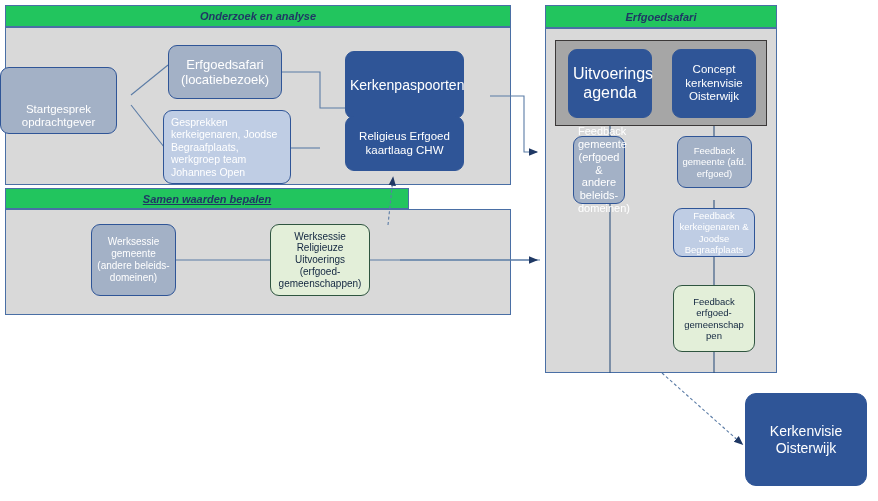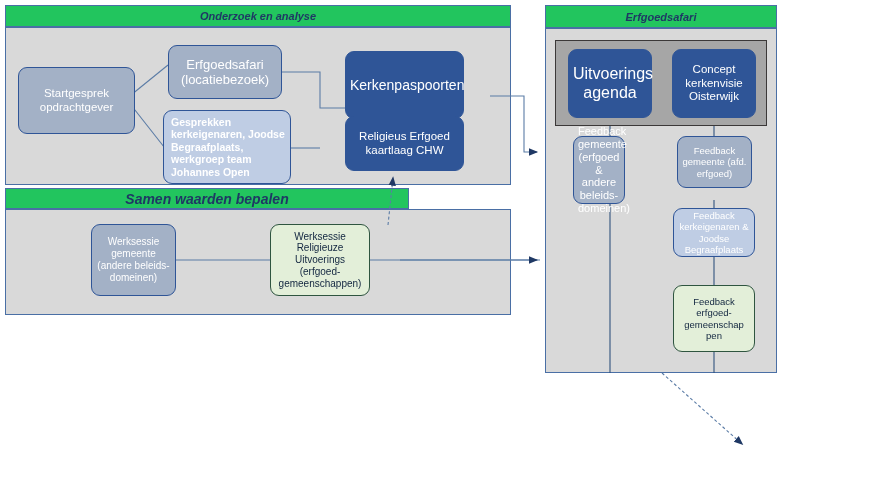--- a/index.html
+++ b/index.html
@@ -54,21 +54,21 @@
 </head>
 <body>
 
 <div id="canvas">
 
   <div class="panel-header" style="left:5px;top:5px;width:506px;height:22px;font-size:11px;">
     <span>Onderzoek en analyse</span>
   </div>
   <div class="panel" style="left:5px;top:27px;width:506px;height:158px;"></div>
 
-  <div class="panel-header" style="left:5px;top:188px;width:404px;height:21px;font-size:14px;">
+  <div class="panel-header" style="left:5px;top:188px;width:404px;height:21px;font-size:11px;text-decoration:underline;">
     <span>Samen waarden bepalen</span>
   </div>
   <div class="panel" style="left:5px;top:209px;width:506px;height:106px;"></div>
 
   <div class="panel-header" style="left:545px;top:5px;width:232px;height:23px;font-size:11px;">
     <span>Erfgoedsafari</span>
   </div>
   <div class="panel" style="left:545px;top:28px;width:232px;height:345px;"></div>
   <div class="innerbox" style="left:555px;top:40px;width:212px;height:86px;"></div>
 
@@ -106,30 +106,30 @@
     <g stroke="#31527d" stroke-width="1.1" fill="none">
       <path d="M610,126 L610,136"></path>
       <path d="M714,126 L714,136"></path>
       <path d="M610,203 L610,373"></path>
       <path d="M714,200 L714,208"></path>
       <path d="M714,257 L714,285"></path>
       <path d="M714,352 L714,373"></path>
     </g>
   </svg>
 
-  <div class="node fill-greyblue" style="left:18px;top:67px;width:117px;height:67px;font-size:11.5px;">
+  <div class="node fill-greyblue" style="left:0;top:67px;width:117px;height:67px;font-size:11.5px;align-items:flex-end;">
     <span>Startgesprek opdrachtgever</span>
   </div>
 
   <div class="node fill-greyblue" style="left:168px;top:45px;width:114px;height:54px;font-size:13px;">
     <span>Erfgoedsafari (locatiebezoek)</span>
   </div>
 
   <div class="node fill-lightblue" style="left:163px;top:110px;width:128px;height:74px;font-size:10.5px;text-align:left;justify-content:flex-start;padding-left:7px;">
-    <span style="text-align:left;font-weight:bold;">Gesprekken kerkeigenaren, Joodse Begraafplaats, werkgroep team Johannes Open</span>
+    <span style="text-align:left;">Gesprekken kerkeigenaren, Joodse Begraafplaats, werkgroep team Johannes Open</span>
   </div>
 
   <div class="node fill-darkblue" style="left:345px;top:51px;width:119px;height:68px;font-size:14px;">
     <span>Kerkenpaspoorten</span>
   </div>
 
   <div class="node fill-greyblue" style="left:91px;top:224px;width:85px;height:72px;font-size:10px;">
     <span>Werksessie gemeente (andere beleids-domeinen)</span>
   </div>
 
@@ -158,20 +158,23 @@
   </div>
 
   <div class="node fill-lightblue" style="left:673px;top:208px;width:82px;height:49px;font-size:9.5px;">
     <span>Feedback kerkeigenaren &amp; Joodse Begraafplaats</span>
   </div>
 
   <div class="node fill-green" style="left:673px;top:285px;width:82px;height:67px;font-size:9.5px;">
     <span>Feedback erfgoed-gemeenschap pen</span>
   </div>
 
+  <div class="node fill-darkblue" style="left:745px;top:393px;width:122px;height:93px;font-size:14px;border-radius:11px;">
+    <span>Kerkenvisie Oisterwijk</span>
+  </div>
 
   <svg class="wires wires-top">
     <g stroke="#5b7ca6" stroke-width="1.1" fill="none">
 
       <path d="M490,96 L524,96 L524,152 L537,152" marker-end="url(#arrowFill)"></path>
 
       <path d="M400,260 L537,260" marker-end="url(#arrowFill2)"></path>
     </g>
     <g stroke="#5b7ca6" stroke-width="1.1" fill="none" stroke-dasharray="3,2.4">
 

